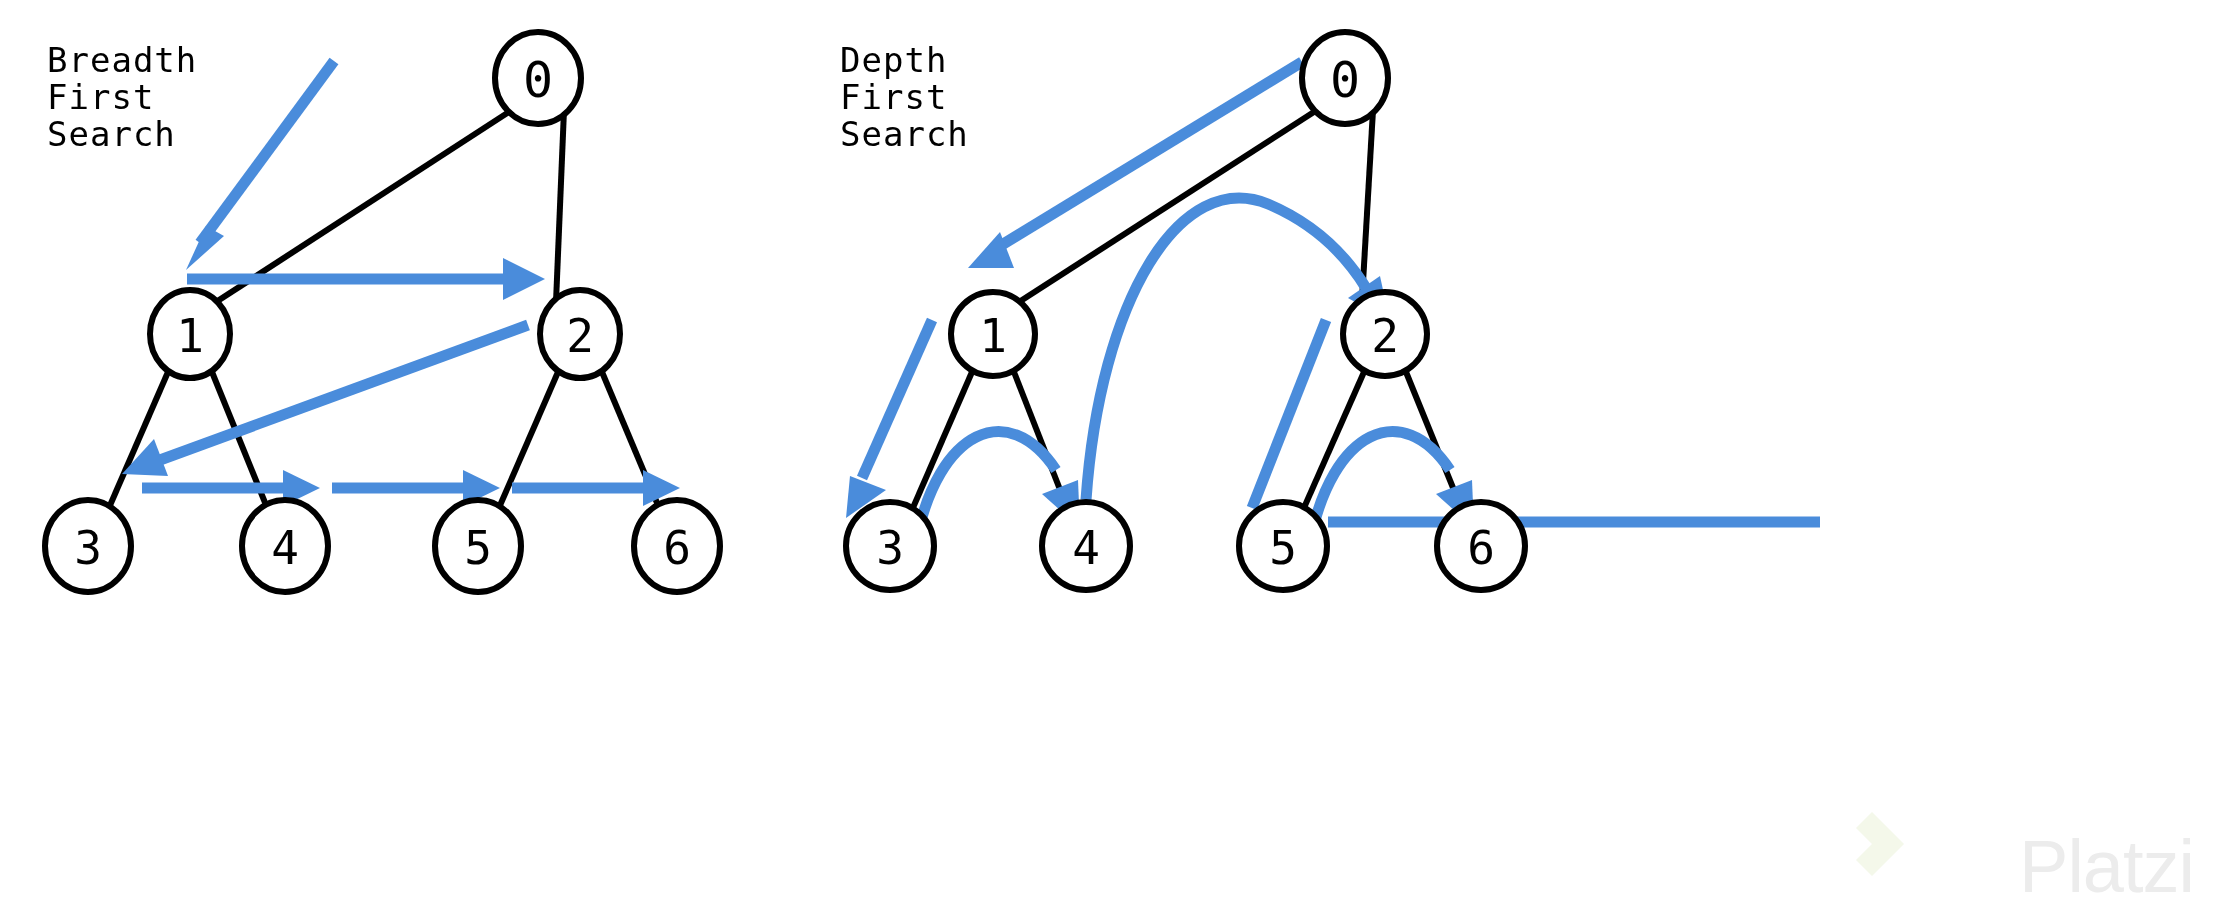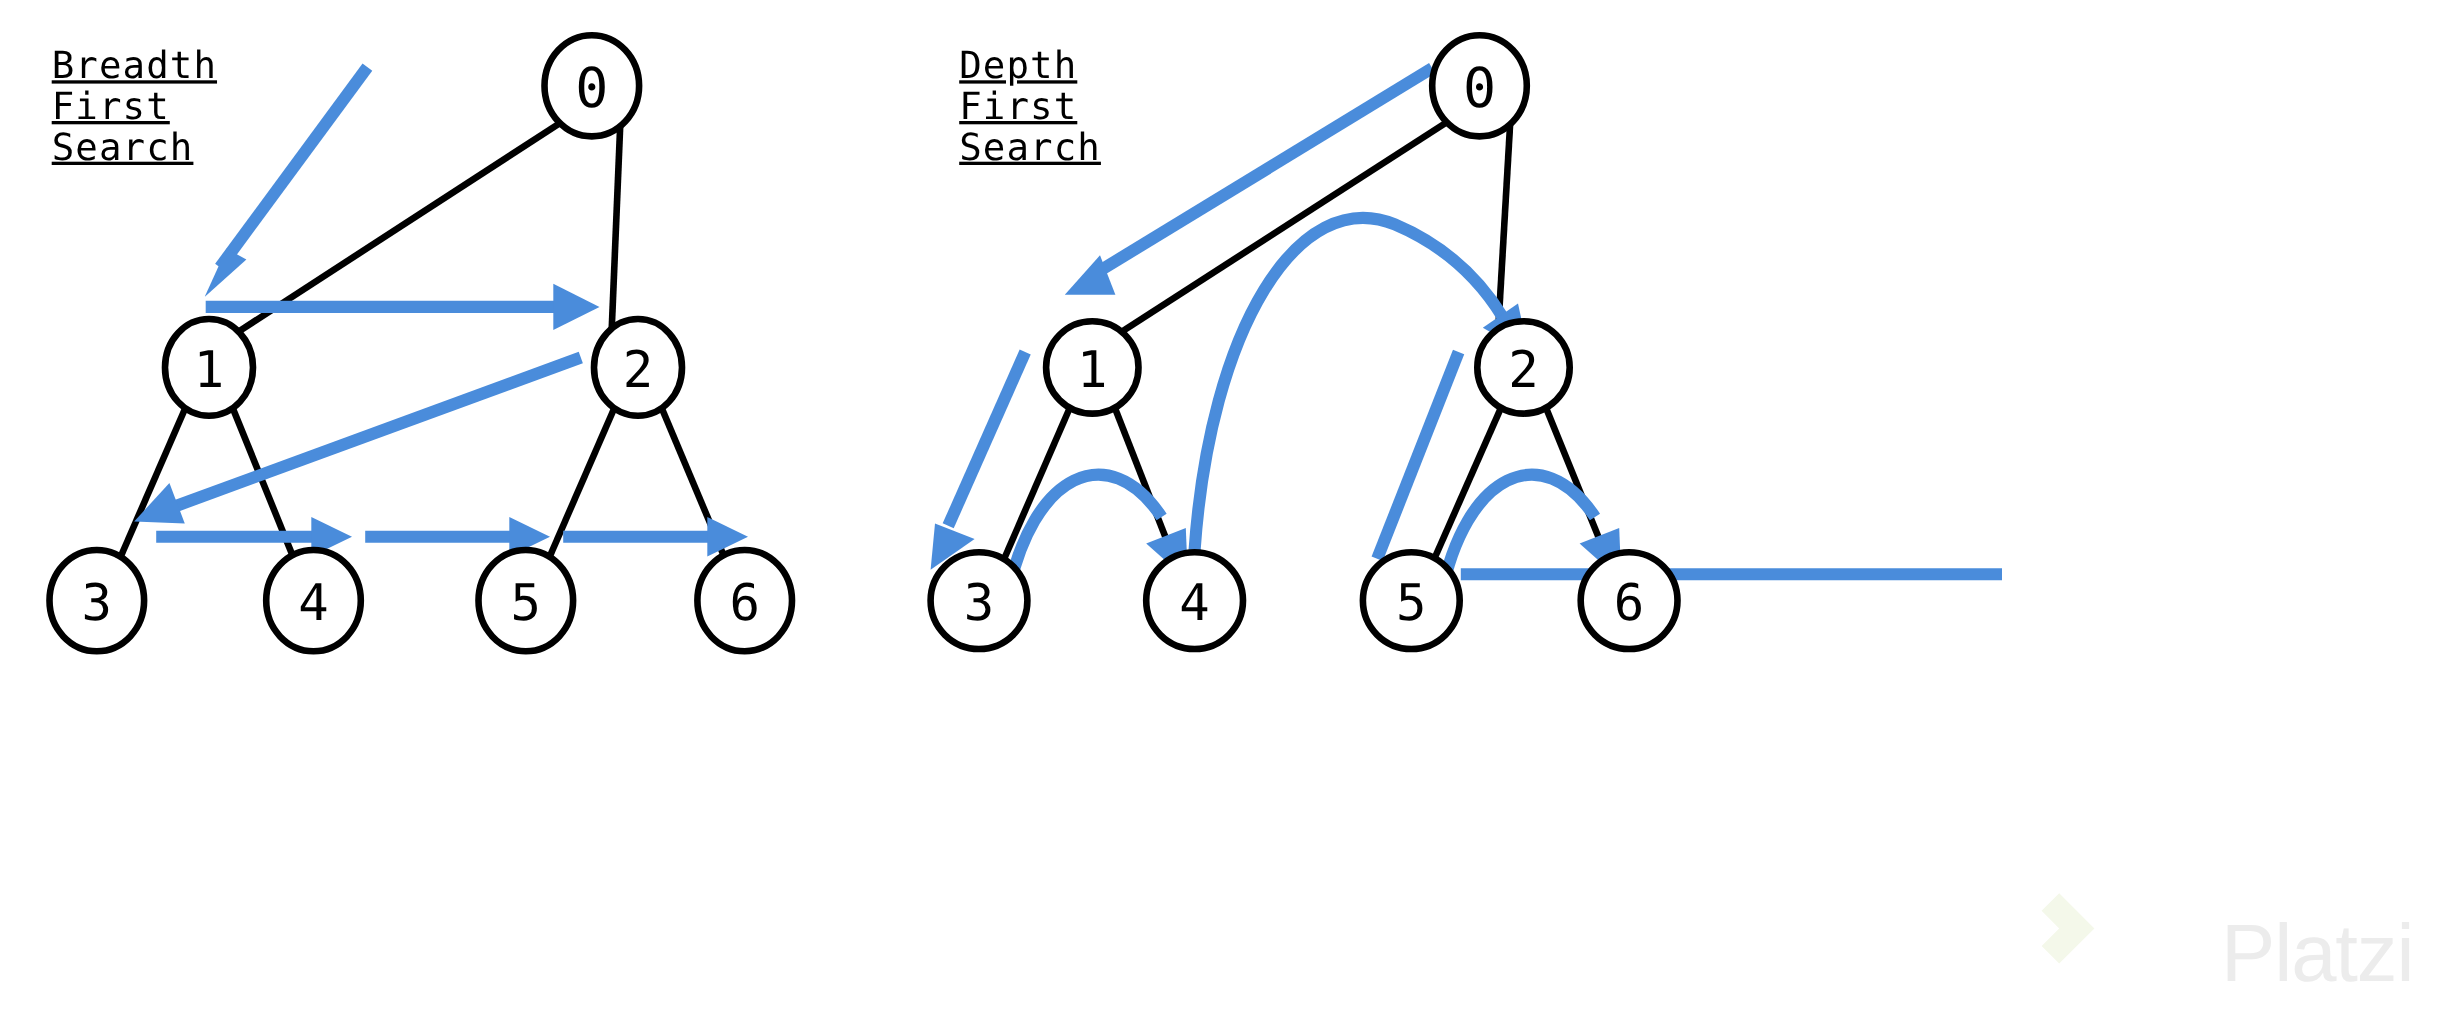--- a/index.html
+++ b/index.html
@@ -63,24 +63,23 @@
   .caption-text {
     font-family: "DejaVu Sans Mono", "Liberation Mono", monospace;
     font-size: 34px;
     fill: #111111;
     letter-spacing: 1px;
     white-space: pre;
   }
   .caption-block {
     position: absolute;
     line-height: 37px;
-    text-decoration: underline;
   }
   #bfs-caption { left: 47px; top: 42px; }
-  #dfs-caption { left: 872px; top: 42px; }
+  #dfs-caption { left: 840px; top: 42px; }
   .watermark {
     position: absolute;
     right: 24px;
     bottom: 20px;
     display: flex;
     align-items: center;
     gap: 14px;
     opacity: 1;
     pointer-events: none;
   }

